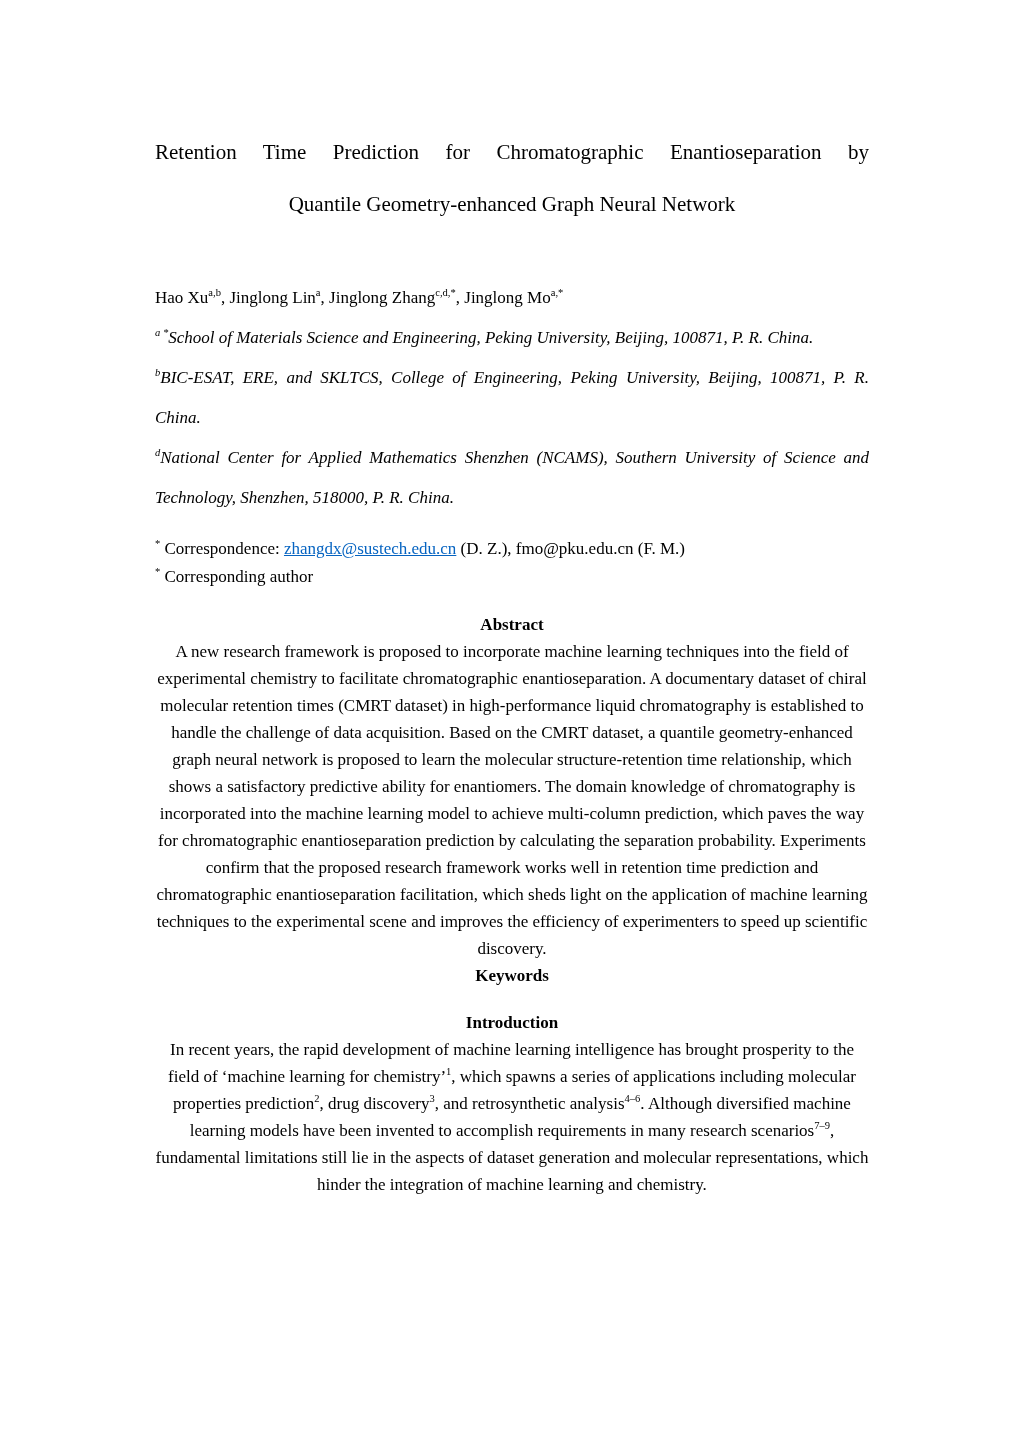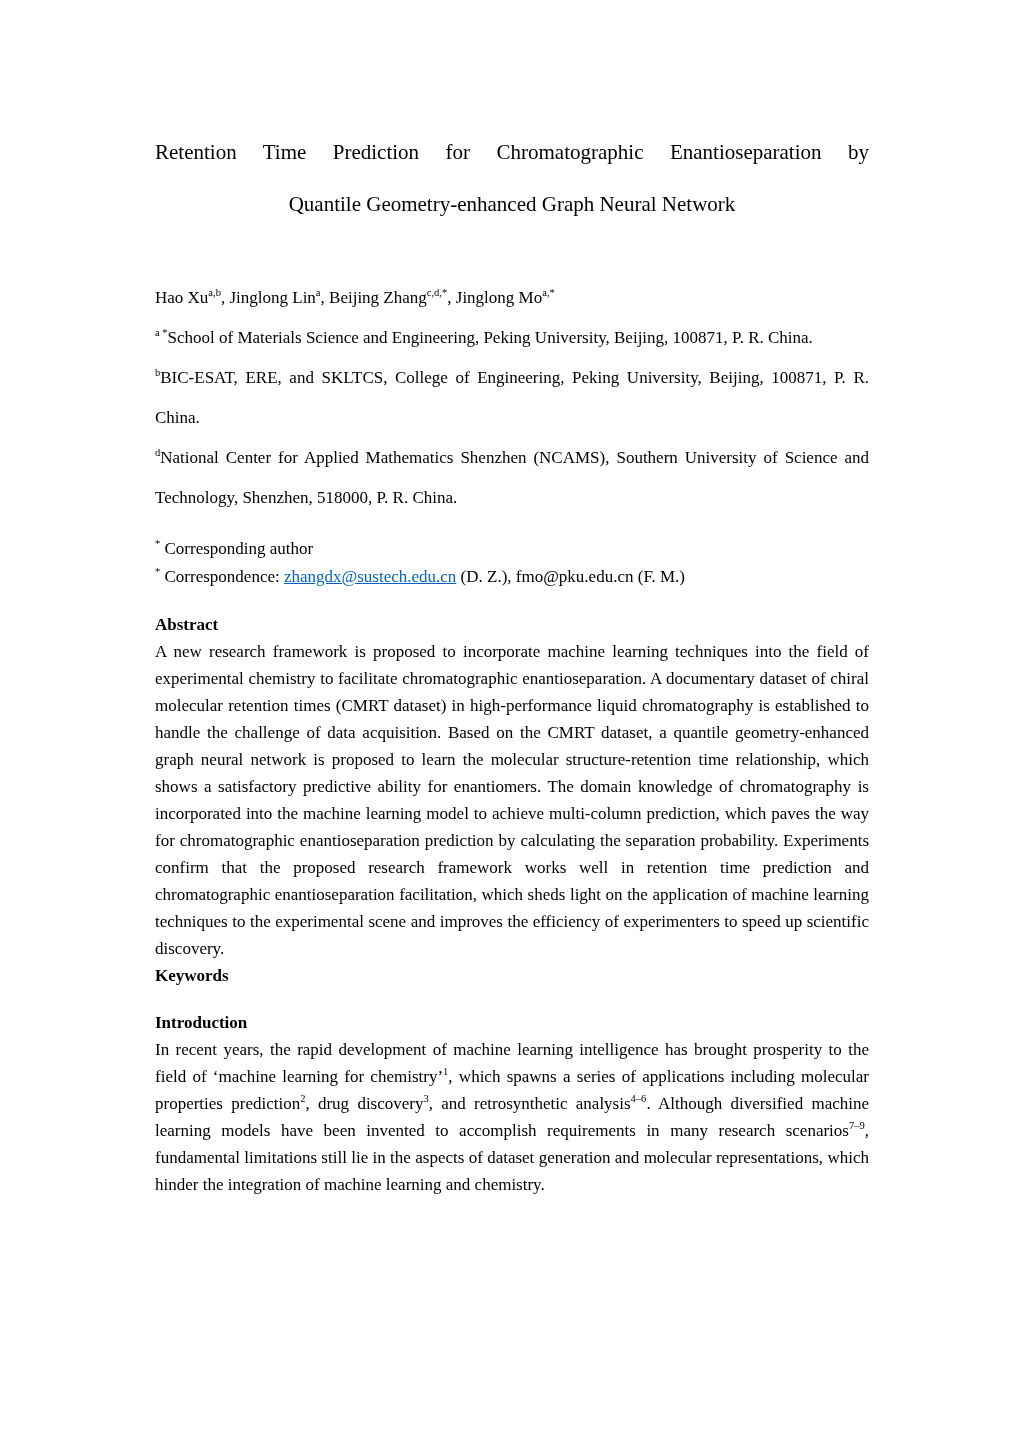--- a/index.html
+++ b/index.html
@@ -30,69 +30,71 @@
   }
   
   .byline {
     margin-top: 48px;
     font-size: 17px;
     line-height: 40px;
   }
   .affils p {
     font-size: 17px;
     line-height: 40px;
+    font-style: italic;
     text-align: justify;
   }
   
   .notes { margin-top: 17px; }
   .notes p {
     font-size: 17px;
     line-height: 28px;
   }
   .email-link {
     color: #0563C1;
     text-decoration: underline;
     cursor: pointer;
   }
   
   .section { margin-top: 20px; }
   .section p {
     font-size: 17px;
     line-height: 27px;
+    text-align: center;
   }
   .intro-section { }
   .heading { font-weight: bold; }
   .para { text-align: justify; }
   sup {
     font-size: 0.62em;
     vertical-align: super;
     line-height: 0;
   }
 </style>
 </head>
 <body>
 
 <div class="page">
 
   <div class="title">
     <p class="stretch">Retention Time Prediction for Chromatographic Enantioseparation by</p>
     <p>Quantile Geometry-enhanced Graph Neural Network</p>
   </div>
 
-  <p class="byline"><span>Hao Xu</span><sup>a,b</sup><span>, Jinglong Lin</span><sup>a</sup><span>, Beijing Zhang</span><sup>c,d,*</sup><span>, Jinglong Mo</span><sup>a,*</sup></p>
+  <p class="byline"><span>Hao Xu</span><sup>a,b</sup><span>, Jinglong Lin</span><sup>a</sup><span>, Jinglong Zhang</span><sup>c,d,*</sup><span>, Jinglong Mo</span><sup>a,*</sup></p>
 
   <div class="affils">
     <p><sup>a *</sup><span>School of Materials Science and Engineering, Peking University, Beijing, 100871, P. R. China.</span></p>
     <p><sup>b</sup><span>BIC-ESAT, ERE, and SKLTCS, College of Engineering, Peking University, Beijing, 100871, P. R. China.</span></p>
     <p><sup>d</sup><span>National Center for Applied Mathematics Shenzhen (NCAMS), Southern University of Science and Technology, Shenzhen, 518000, P. R. China.</span></p>
   </div>
 
   <div class="notes">
+    <p><sup>*</sup><span> Correspondence: </span><a class="email-link">zhangdx@sustech.edu.cn</a><span> (D. Z.), </span><span>fmo@pku.edu.cn</span><span> (F. M.)</span></p>
     <p><sup>*</sup><span> Corresponding author</span></p>
-    <p><sup>*</sup><span> Correspondence: </span><a class="email-link">zhangdx@sustech.edu.cn</a><span> (D. Z.), </span><span>fmo@pku.edu.cn</span><span> (F. M.)</span></p>
   </div>
 
   <div class="section">
     <p class="heading">Abstract</p>
     <p class="para">A new research framework is proposed to incorporate machine learning techniques into the field of experimental chemistry to facilitate chromatographic enantioseparation. A documentary dataset of chiral molecular retention times (CMRT dataset) in high-performance liquid chromatography is established to handle the challenge of data acquisition. Based on the CMRT dataset, a quantile geometry-enhanced graph neural network is proposed to learn the molecular structure-retention time relationship, which shows a satisfactory predictive ability for enantiomers. The domain knowledge of chromatography is incorporated into the machine learning model to achieve multi-column prediction, which paves the way for chromatographic enantioseparation prediction by calculating the separation probability. Experiments confirm that the proposed research framework works well in retention time prediction and chromatographic enantioseparation facilitation, which sheds light on the application of machine learning techniques to the experimental scene and improves the efficiency of experimenters to speed up scientific discovery.</p>
     <p class="heading">Keywords</p>
   </div>
 
   <div class="section intro-section">
     <p class="heading">Introduction</p>

